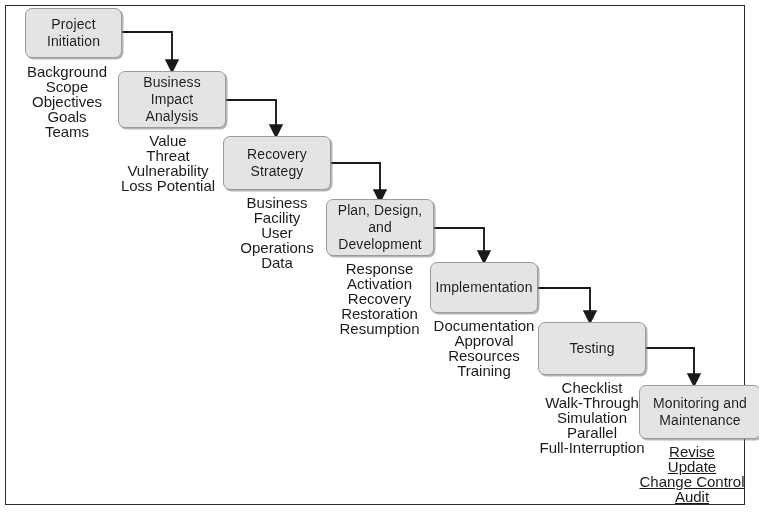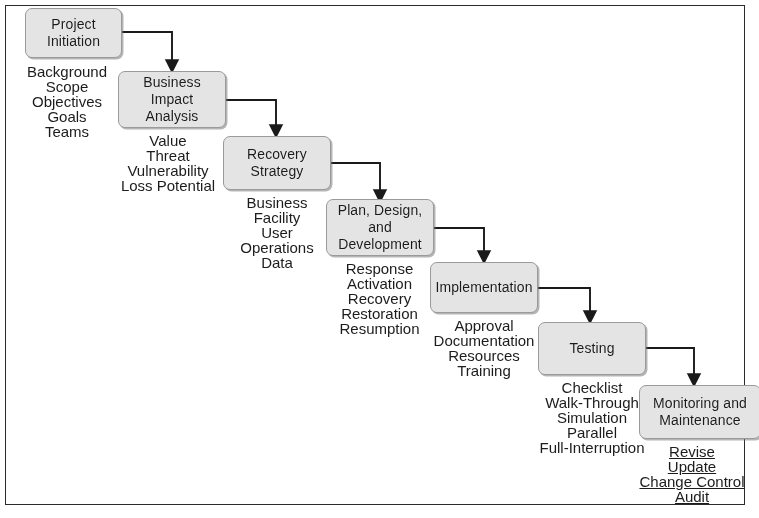--- a/index.html
+++ b/index.html
@@ -141,22 +141,22 @@
     <span class="row">Restoration</span>
     <span class="row">Resumption</span>
   </div>
 
   <div class="node" style="left:430px;top:262px;width:108px;height:51px;">
     <span class="label">
       <span>Implementation</span>
     </span>
   </div>
   <div class="attrs" style="left:424px;top:318px;width:120px;">
+    <span class="row">Documentation</span>
     <span class="row">Approval</span>
-    <span class="row">Documentation</span>
     <span class="row">Resources</span>
     <span class="row">Training</span>
   </div>
 
   <div class="node" style="left:538px;top:322px;width:108px;height:53px;">
     <span class="label">
       <span>Testing</span>
     </span>
   </div>
   <div class="attrs" style="left:526px;top:380px;width:132px;">

